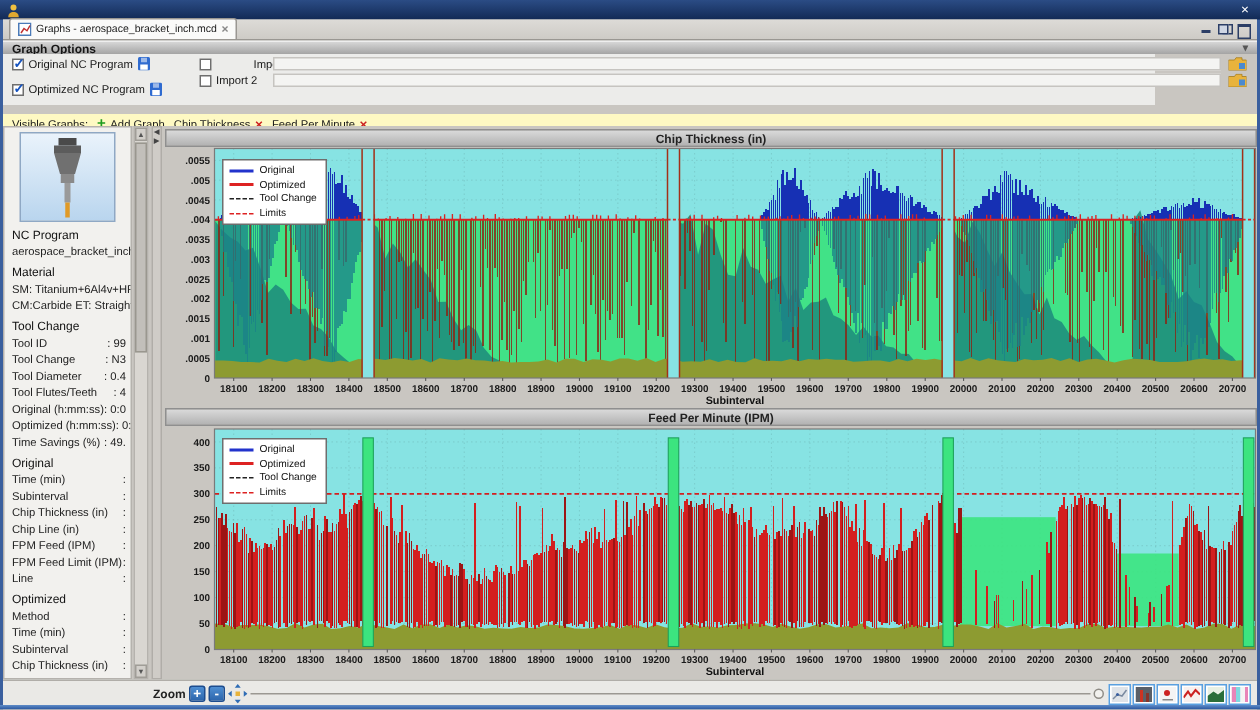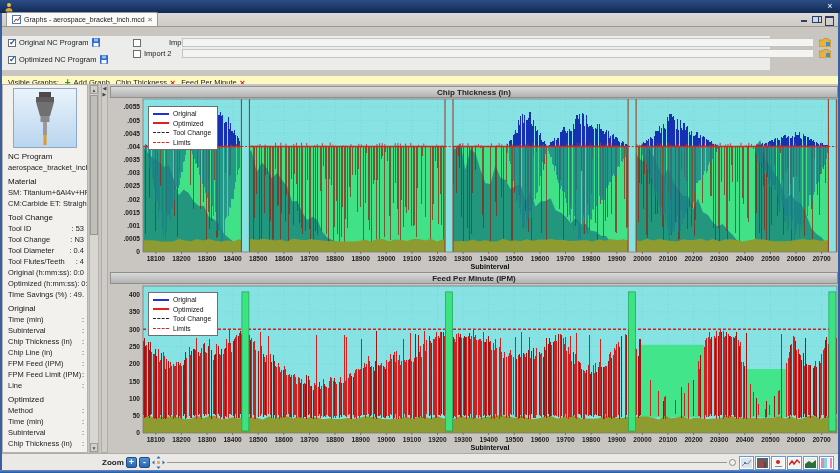--- a/index.html
+++ b/index.html
@@ -100,20 +100,24 @@
       <span>Graphs - aerospace_bracket_inch.mcd</span>
       <span class="tclose">×</span>
     </div>
     <div class="winctrls">
       <span class="wbtn min"></span>
       <span class="wbtn res"></span>
       <span class="wbtn max"></span>
     </div>
   </div>
 
+  <div class="groupbar">
+    <span>Graph Options</span>
+    <span class="chev">▾</span>
+  </div>
 
   <div class="optarea">
     <div class="optrow" style="left:6px;top:2px;">
       <span class="cb checked"></span>
       <span>Original NC Program</span>
       <svg width="8" height="9">
           <rect x="0" y="0" width="8" height="9" rx="1" fill="#2f6bd0"></rect>
           <rect x="2" y="0.5" width="4" height="3" fill="#9db9e8"></rect>
           <rect x="1.5" y="5" width="5" height="3.5" fill="#fff"></rect>
         </svg>
@@ -215,21 +219,21 @@
             <span>SM: Titanium+6Al4v+HRC</span>
             <span></span>
           </div>
           <div class="sb-row">
             <span>CM:Carbide ET: Straight</span>
             <span></span>
           </div>
           <div class="sb-header">Tool Change</div>
           <div class="sb-row">
             <span>Tool ID</span>
-            <span>: 53</span>
+            <span>: 99</span>
           </div>
           <div class="sb-row">
             <span>Tool Change</span>
             <span>: N3</span>
           </div>
           <div class="sb-row">
             <span>Tool Diameter</span>
             <span>: 0.4</span>
           </div>
           <div class="sb-row">

